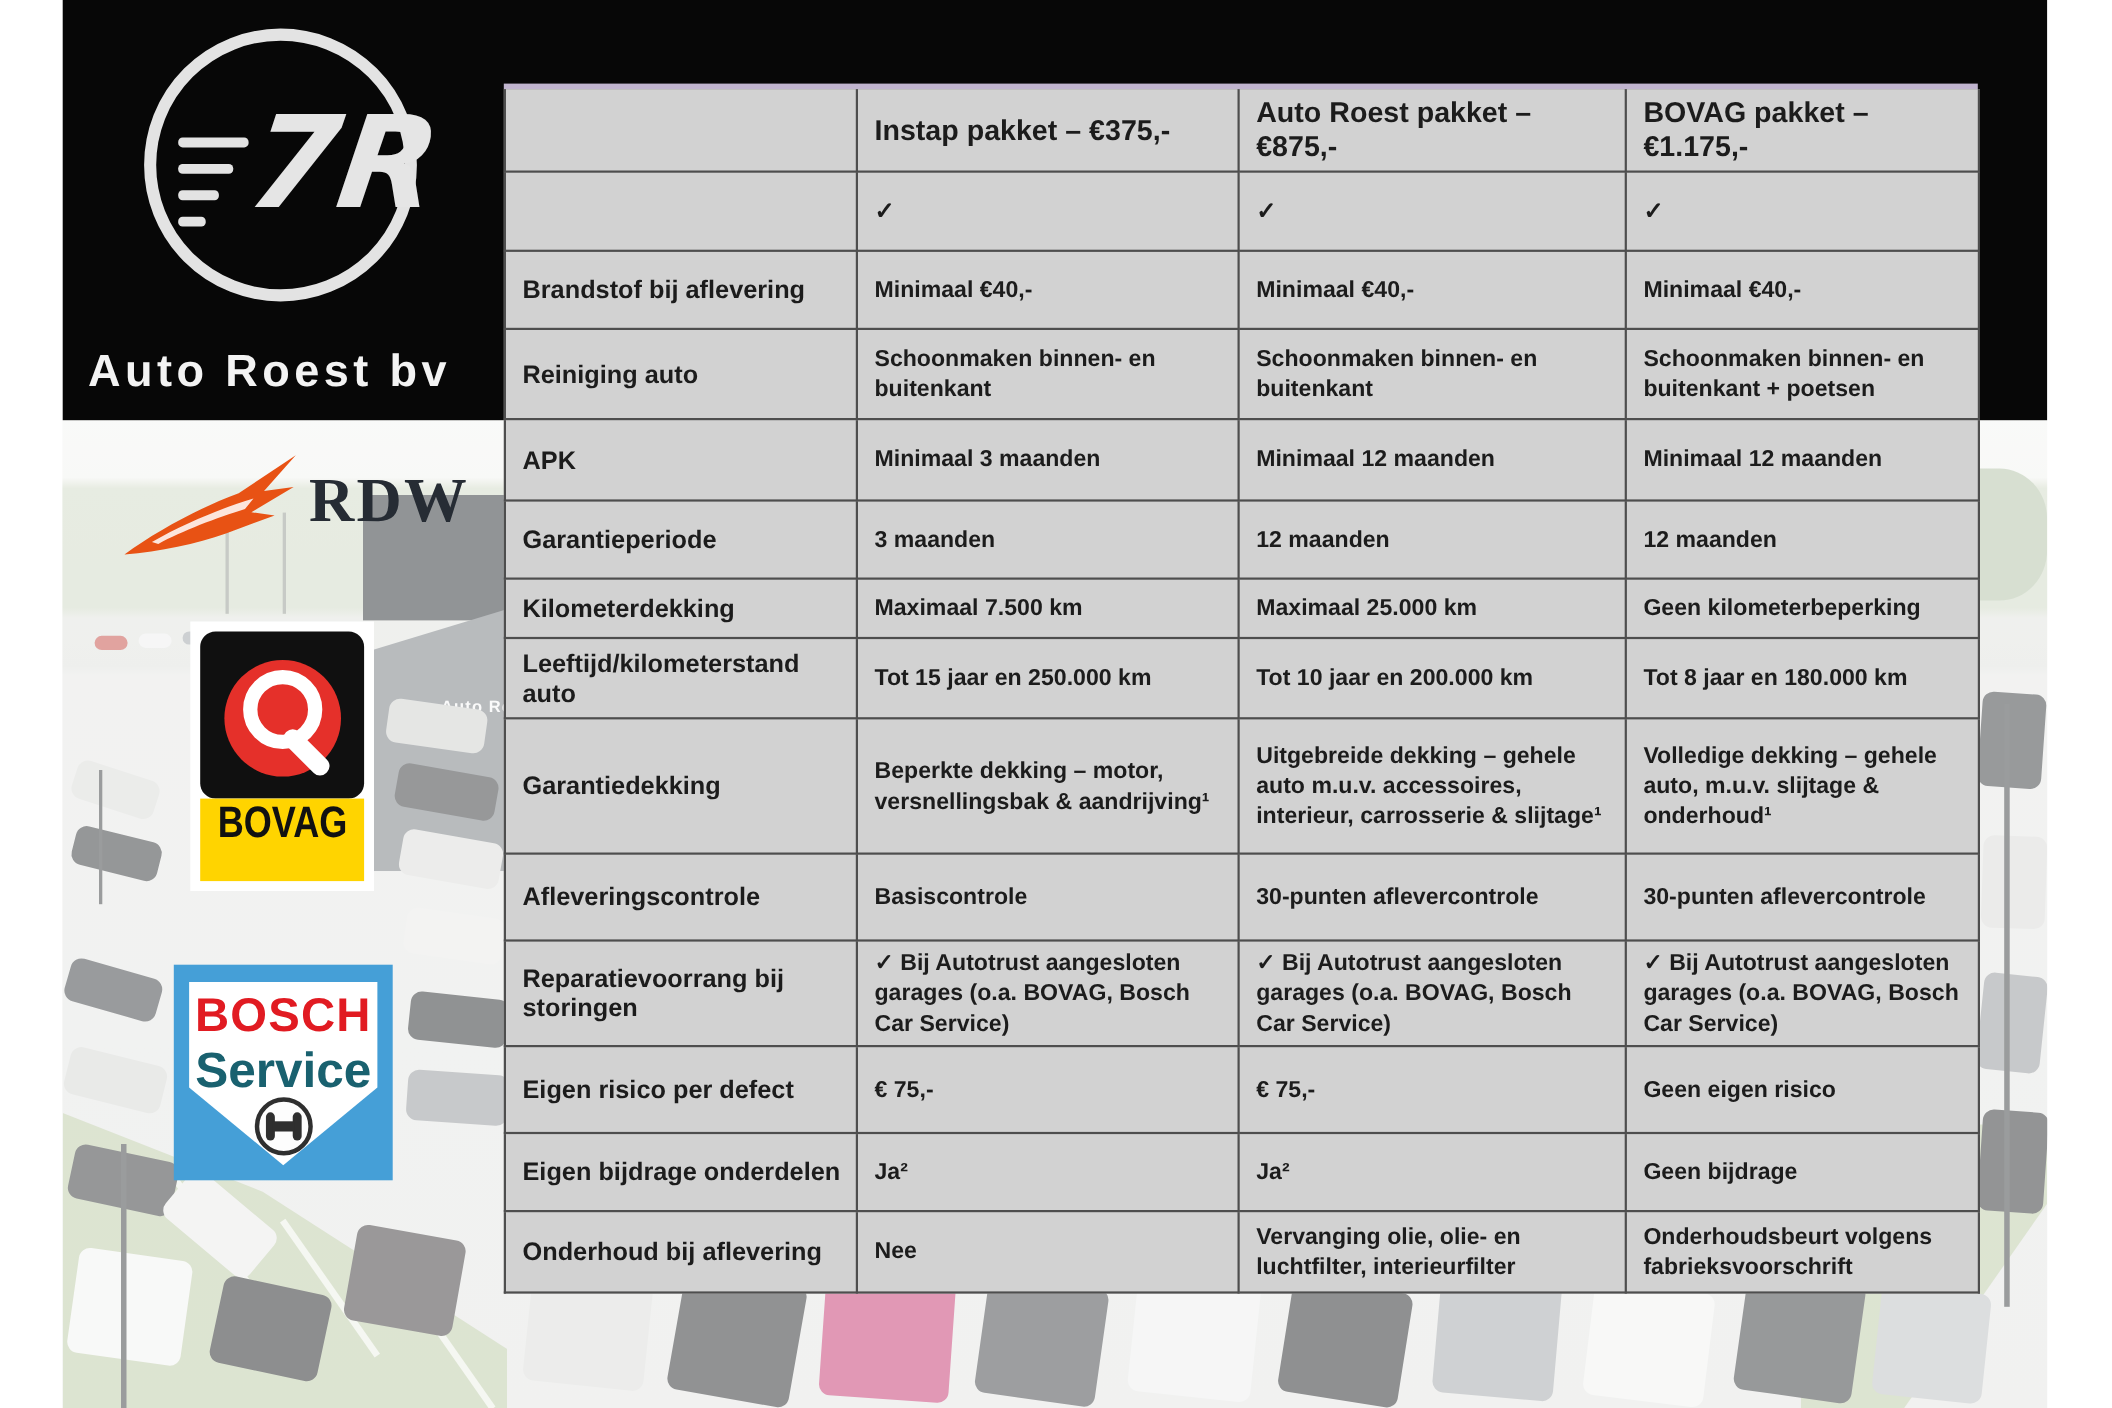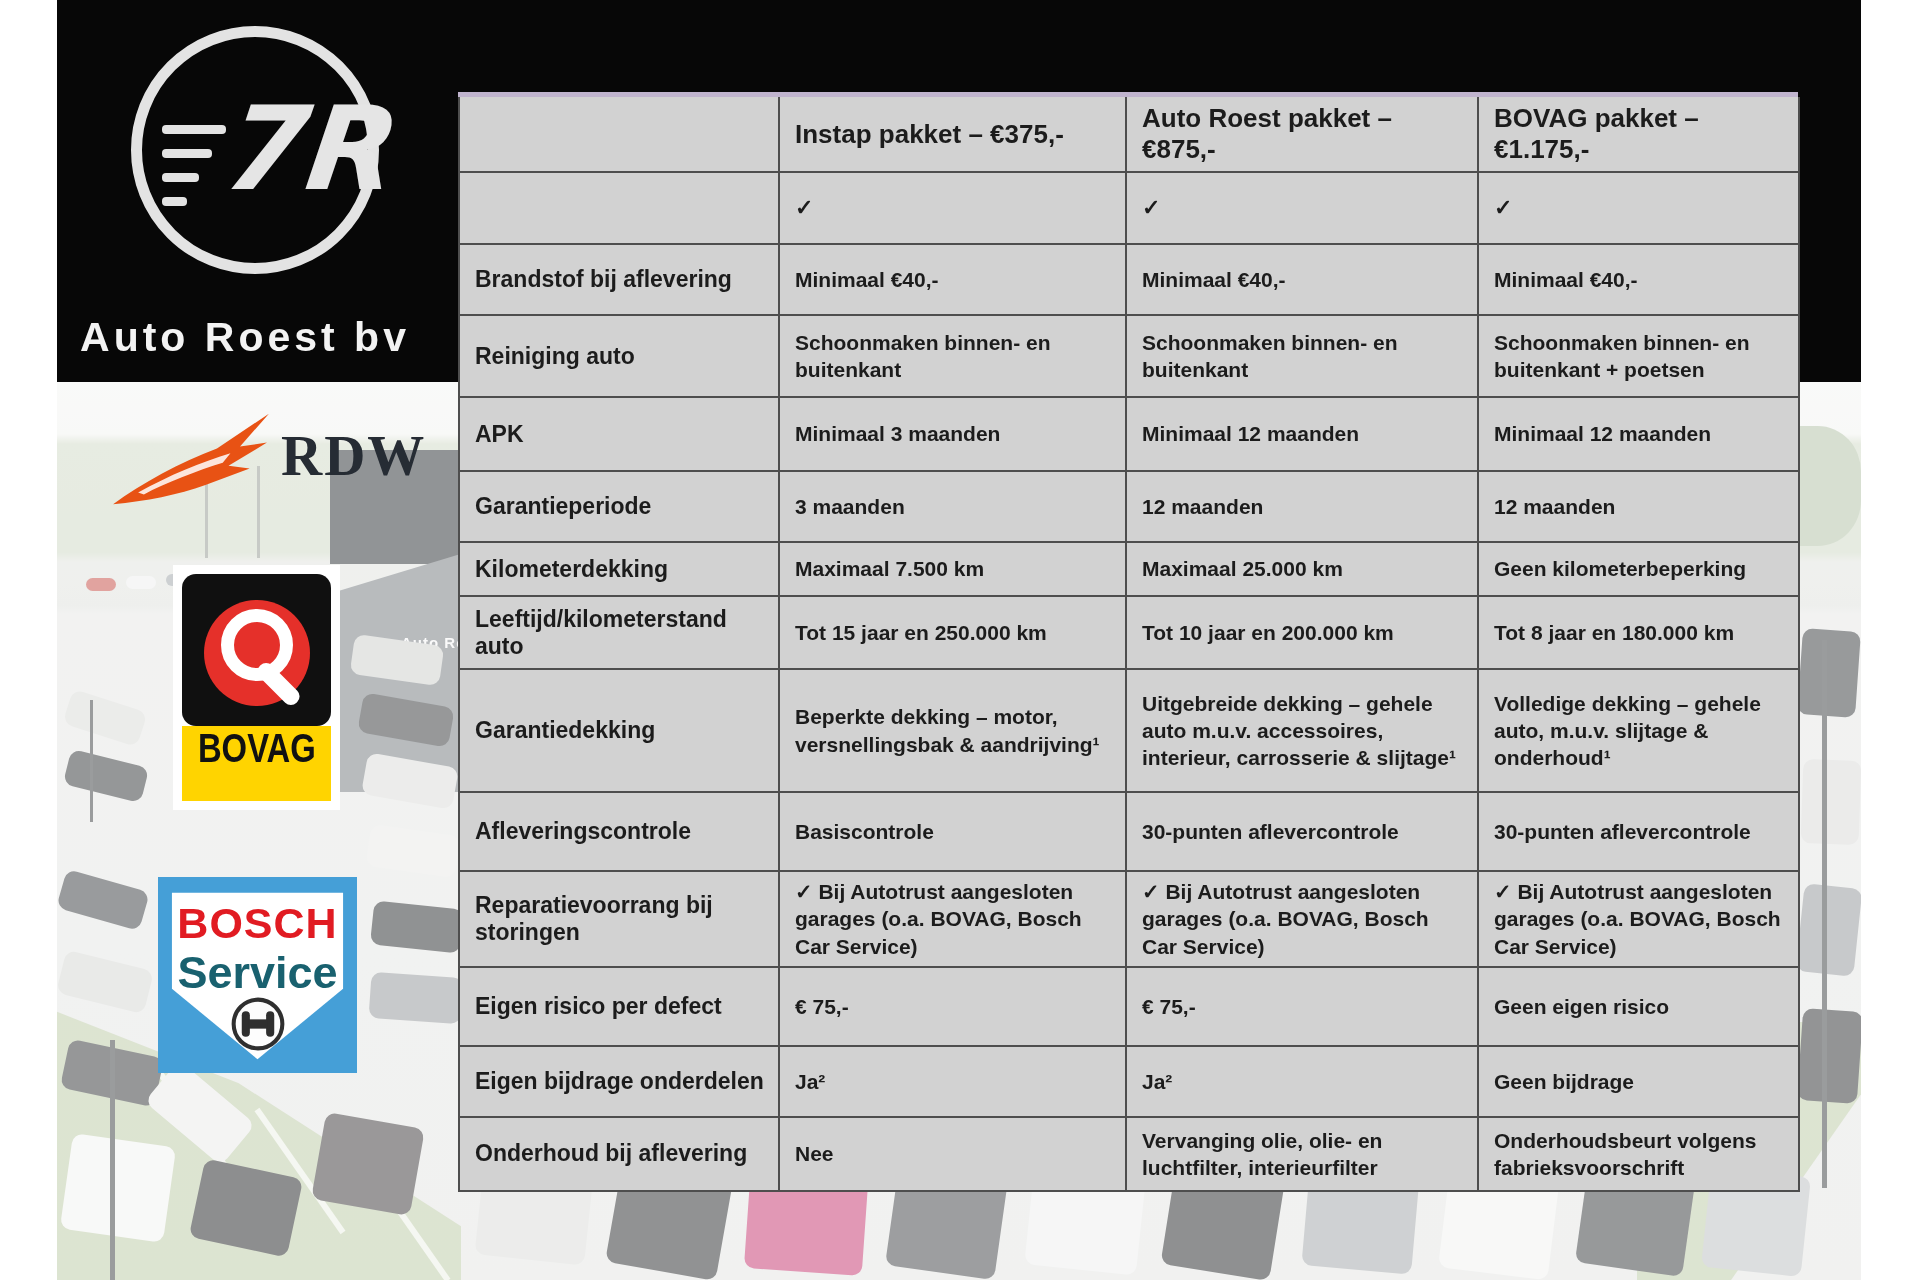--- a/index.html
+++ b/index.html
@@ -67,21 +67,21 @@
   .bosch{position:absolute;left:158px;top:877px;width:199px;height:196px;background:#459fd7;z-index:6;}
   .bosch-shield{position:absolute;inset:0;background:#ffffff;
     clip-path:polygon(7% 8%,93% 8%,93% 57%,50% 93%,7% 57%);}
   .bosch-word{position:absolute;left:0;top:22px;width:100%;text-align:center;color:#e11b22;
     font:900 43px "Liberation Sans",sans-serif;letter-spacing:1px;}
   .service-word{position:absolute;left:0;top:70px;width:100%;text-align:center;color:#19616f;
     font:700 45px "Liberation Sans",sans-serif;}
   .armature{position:absolute;left:50%;top:118px;transform:translateX(-50%);}
 
   
-  .table-wrap{position:absolute;left:458px;top:92px;width:1340px;z-index:10;}
+  .table-wrap{position:absolute;left:458px;top:76px;width:1340px;z-index:10;}
   .accent-bar{height:5px;background:#c0b4ce;}
   table{border-collapse:collapse;table-layout:fixed;width:1340px;background:#d2d2d2;}
   th,td{border:2px solid #4e4e4e;vertical-align:middle;text-align:left;color:#1c1c1c;
     font-weight:700;padding:6px 14px 6px 15px;box-sizing:border-box;
     font-family:"Liberation Sans",sans-serif;}
   thead th{font-size:26px;border-top:none;}
   td.lbl{font-size:23px;}
   td.val{font-size:21px;line-height:1.3;}
   tr.check td.val{font-size:22px;}
 </style>

